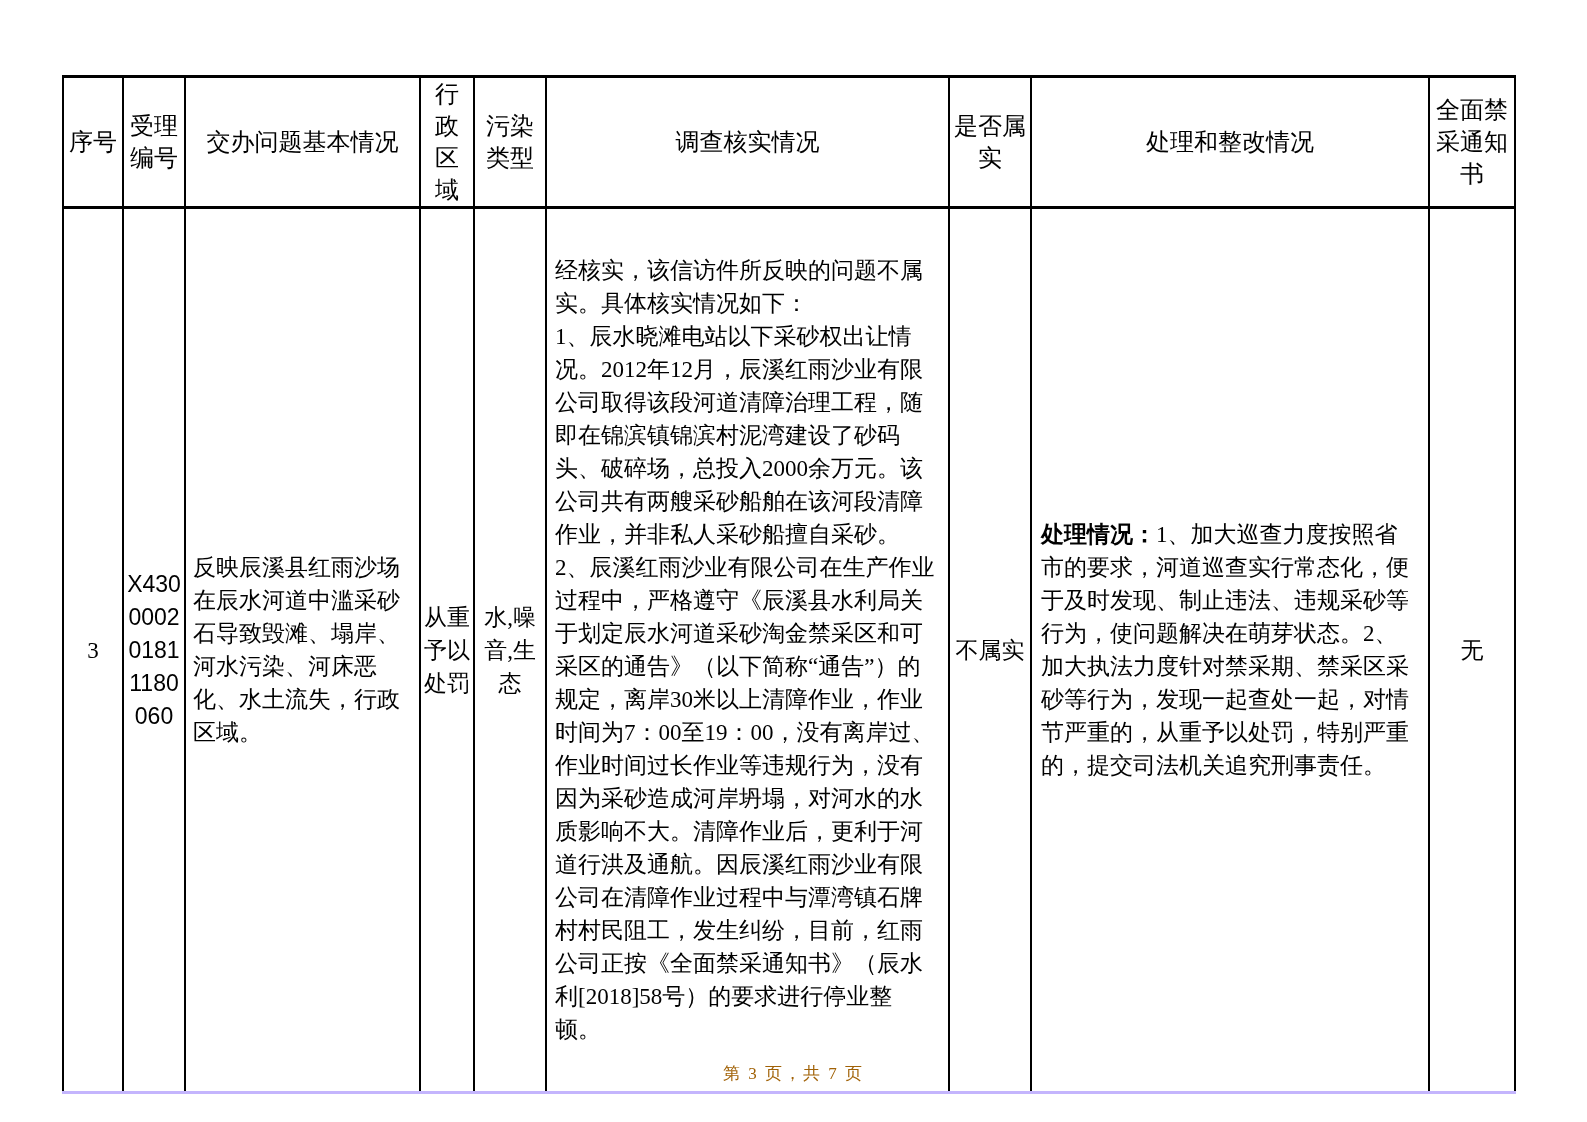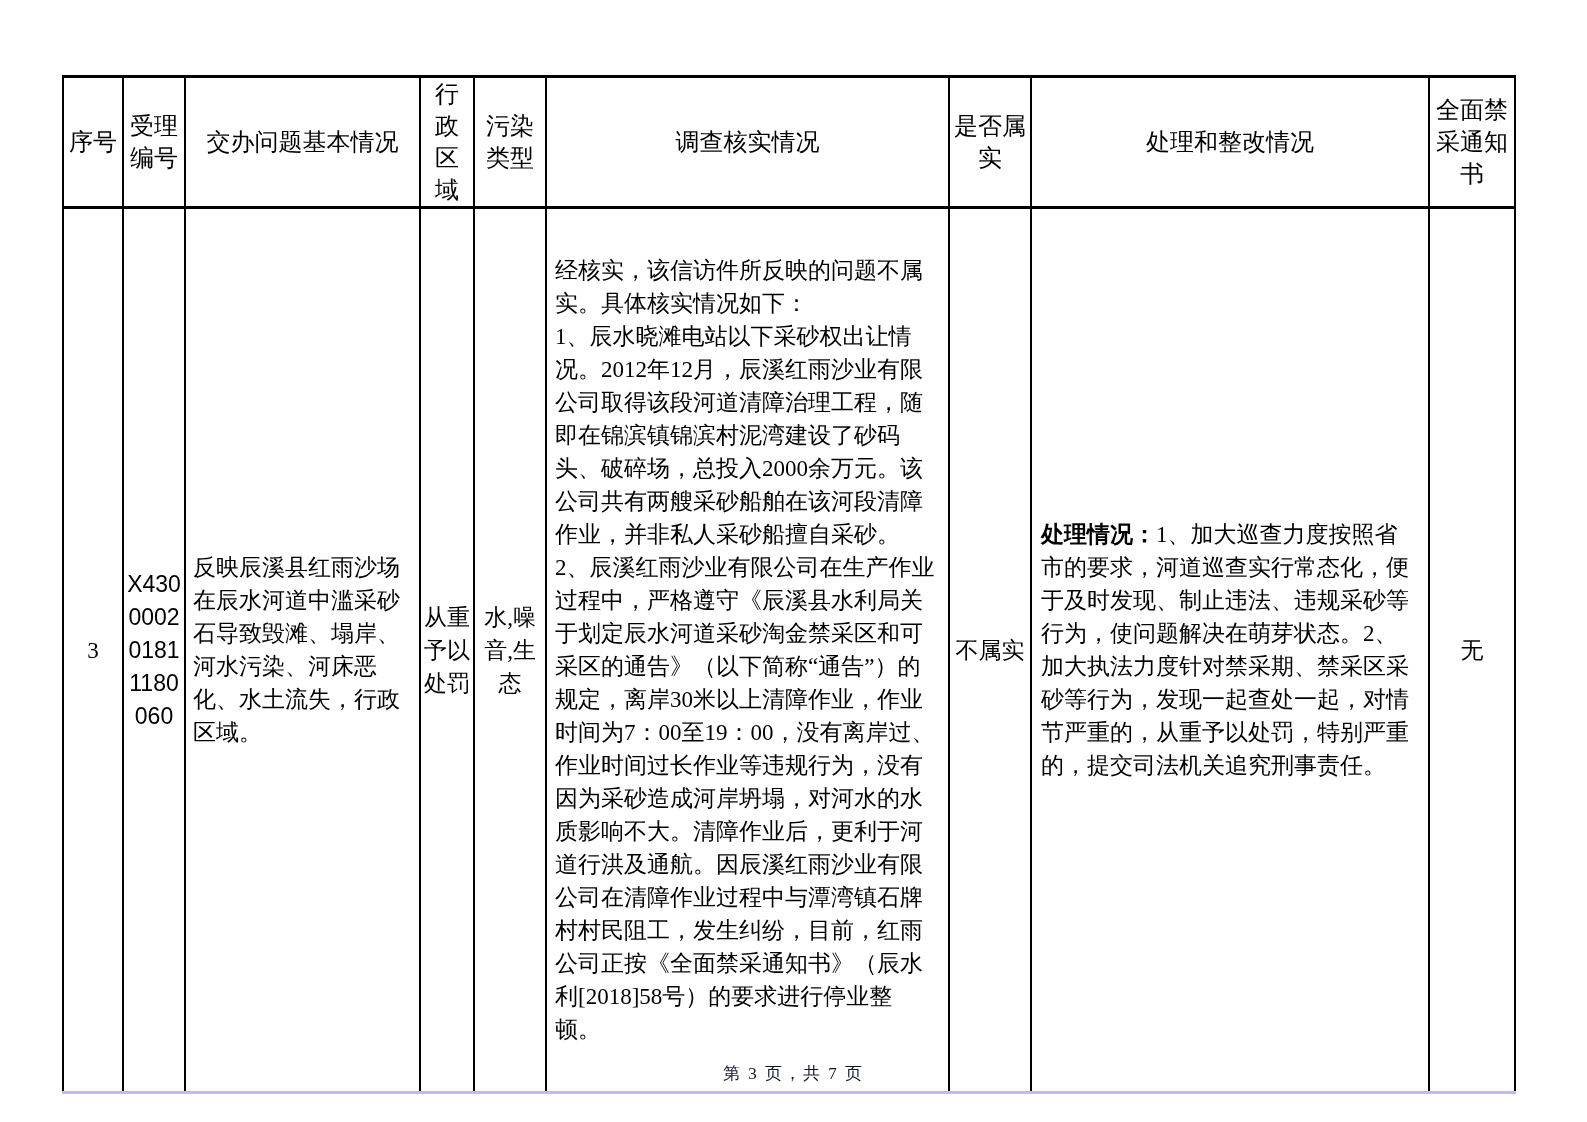--- a/index.html
+++ b/index.html
@@ -61,21 +61,21 @@
   td.pollution { text-align: center; word-break: break-all; padding: 0 5px; }
   td.region { text-align: center; padding: 0 2px; }
   .footer {
     position: absolute;
     left: 0;
     right: 0;
     top: 1062px;
     text-align: center;
     font-size: 17px;
     letter-spacing: 2px;
-    color: #0f172a;
+    color: #a16207;
   }
 </style>
 </head>
 <body>
 
 <div class="page">
   <table class="report">
     <colgroup>
       <col style="width:60px">
       <col style="width:62px">

